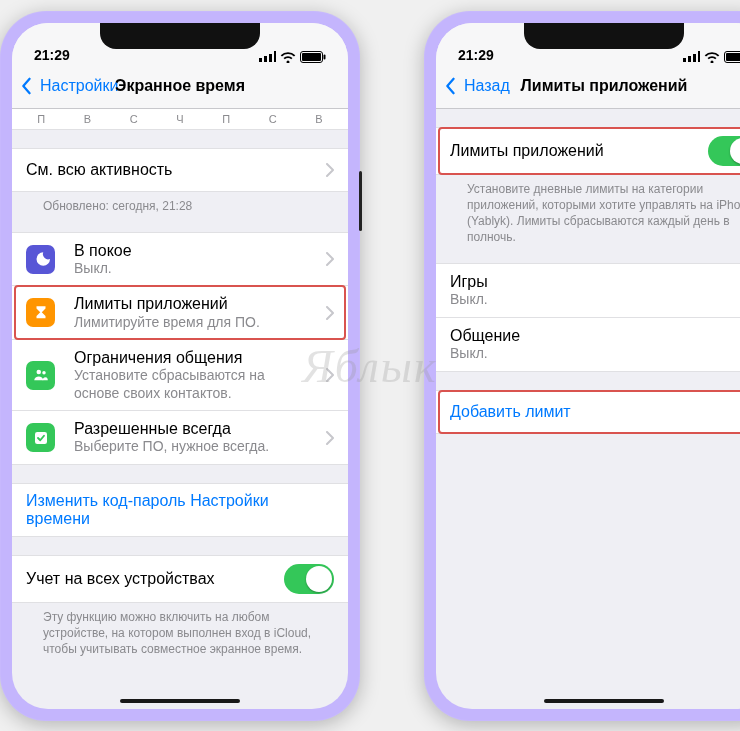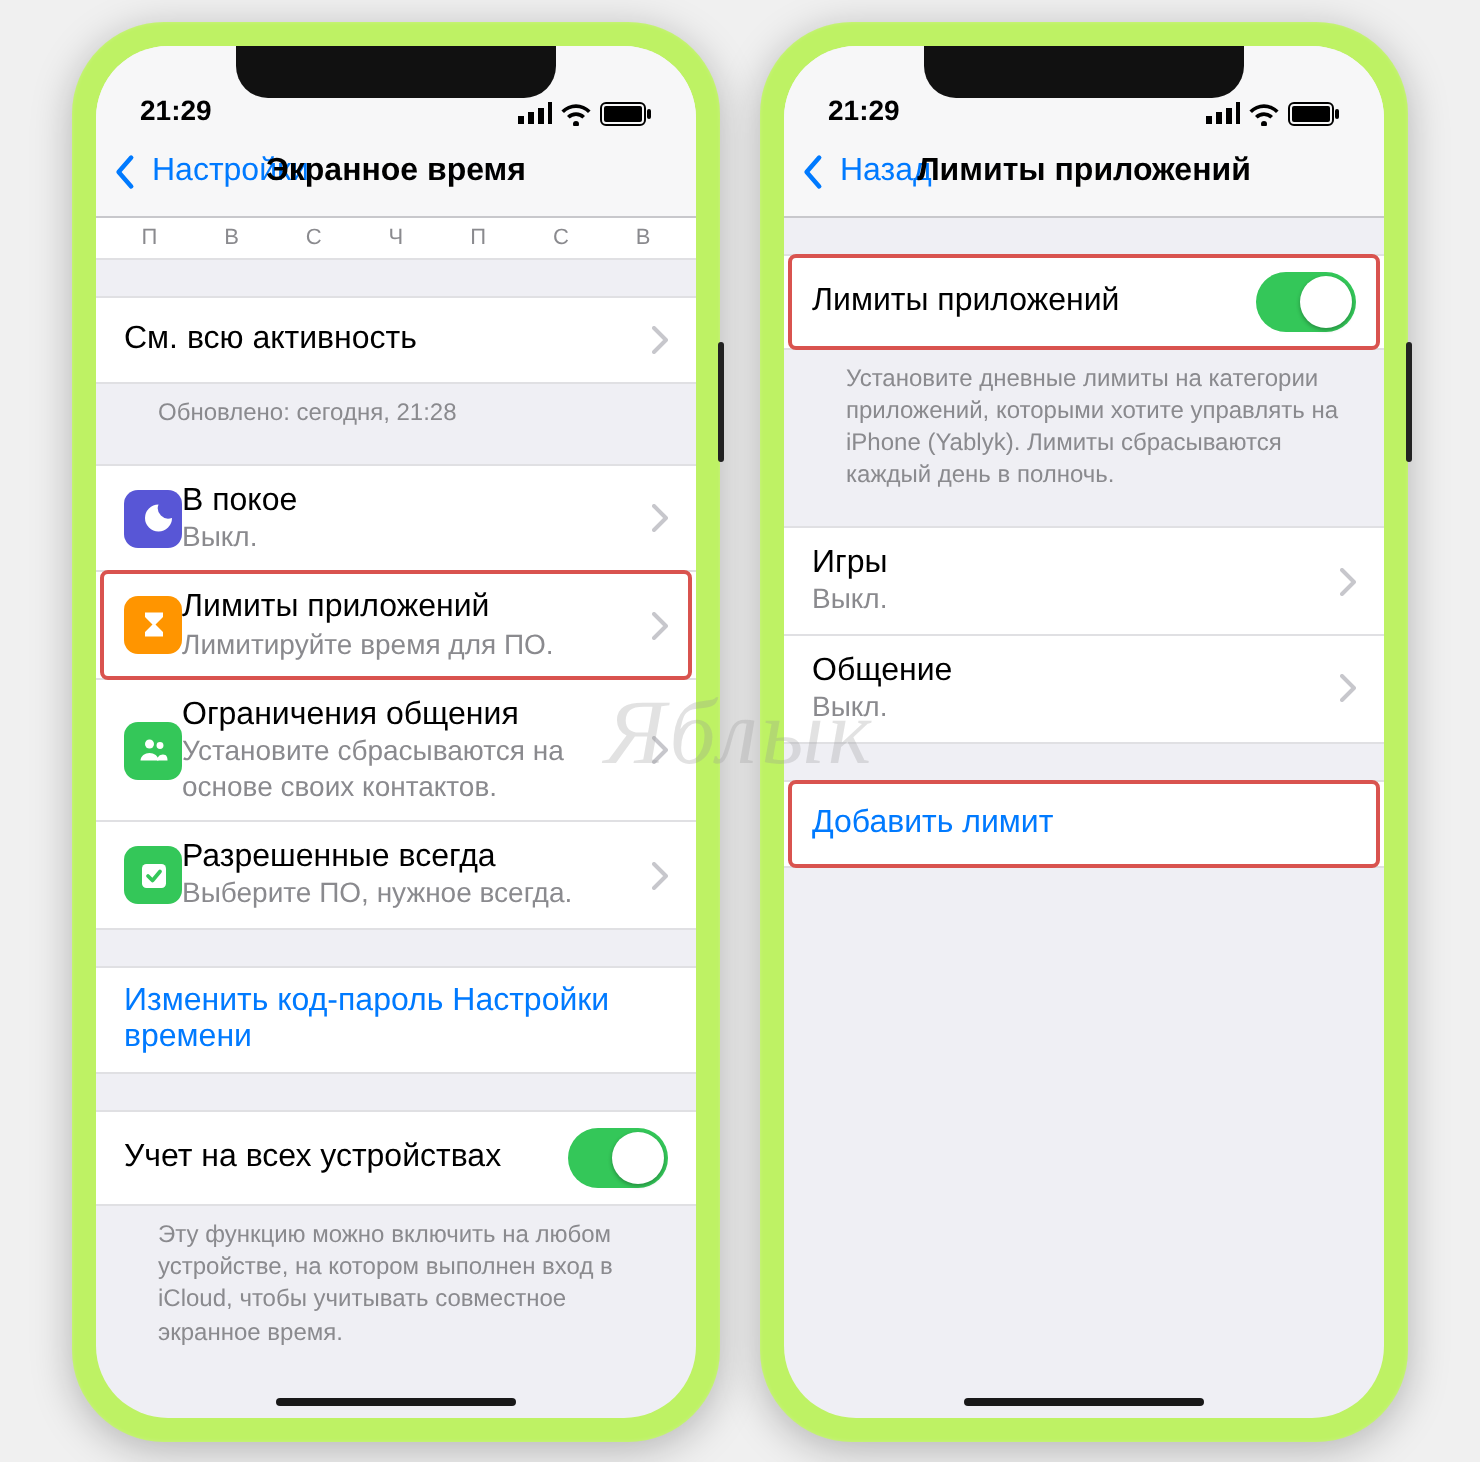--- a/index.html
+++ b/index.html
@@ -13,27 +13,28 @@
     padding: 10px;
     width: 740px;
     height: 731px;
     position: relative;
   }
   .phones {
     display: flex;
     gap: 20px;
   }
   .phone {
-    width: 324px;
+    width: 360px;
     height: 710px;
-    background: #bef264;
+    background: #c4b5fd;
     border-radius: 46px;
     padding: 12px;
     box-shadow: 0 4px 20px rgba(0,0,0,.25), inset 0 0 2px rgba(255,255,255,.2);
     position: relative;
+    margin-left: 44px;
   }
   .phone::before { 
     content:"";
     position:absolute; right:-2px; top:160px; width:3px; height:60px; background:#222; border-radius:2px;
   }
   .screen {
     width: 100%;
     height: 100%;
     background: #efeff4;
     border-radius: 36px;
@@ -103,21 +104,21 @@
     border-bottom:1px solid #e0e0e3;
     display:flex; align-items:center;
     padding:8px 14px;
     font-size:16px;
     position:relative;
   }
   .cell + .cell { border-top:none; }
   .cell .lines { flex:1; min-width:0; }
   .cell .title { color:#000; line-height:1.2; }
   .cell .sub { color:#8a8a8e; font-size:14px; line-height:1.25; }
-  .cell.icon-cell { gap:0; }
+  .cell.icon-cell { gap:19px; }
   .icon-box {
     width:29px; height:29px; border-radius:7px;
     display:flex; align-items:center; justify-content:center;
     flex-shrink:0;
   }
   .icon-box svg { width:18px; height:18px; }
   .chev {
     color:#c7c7cc;
   }
   .chev svg { width:8px; height:14px; display:block; }

